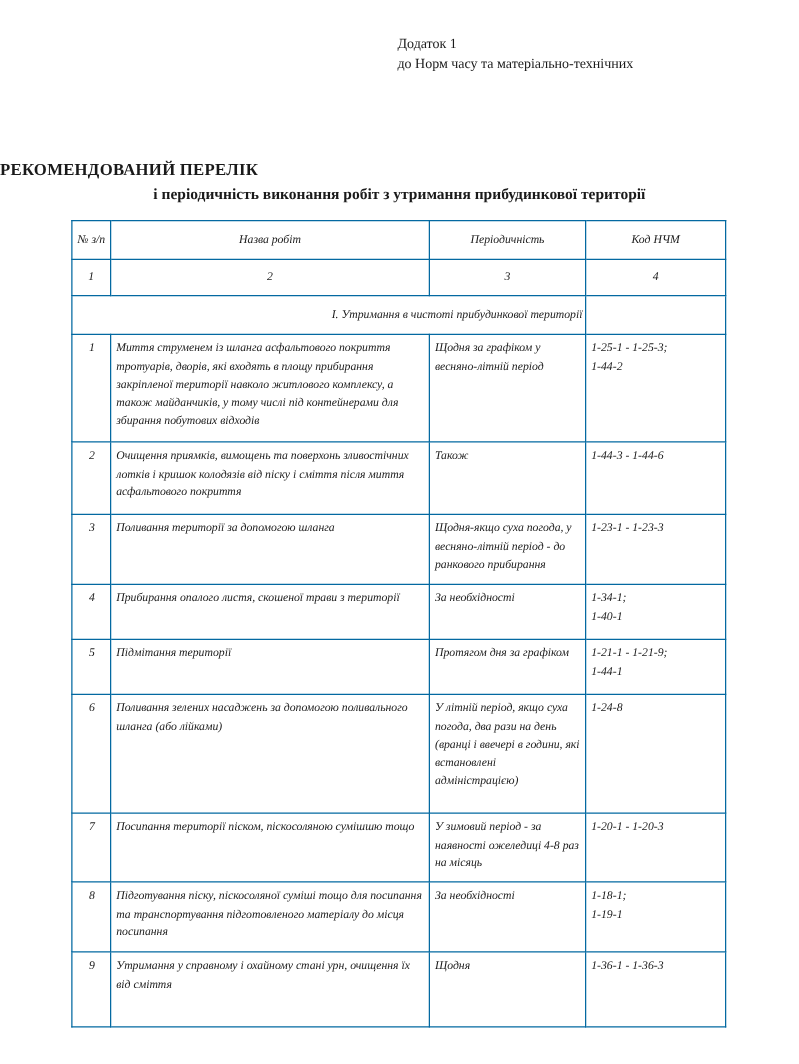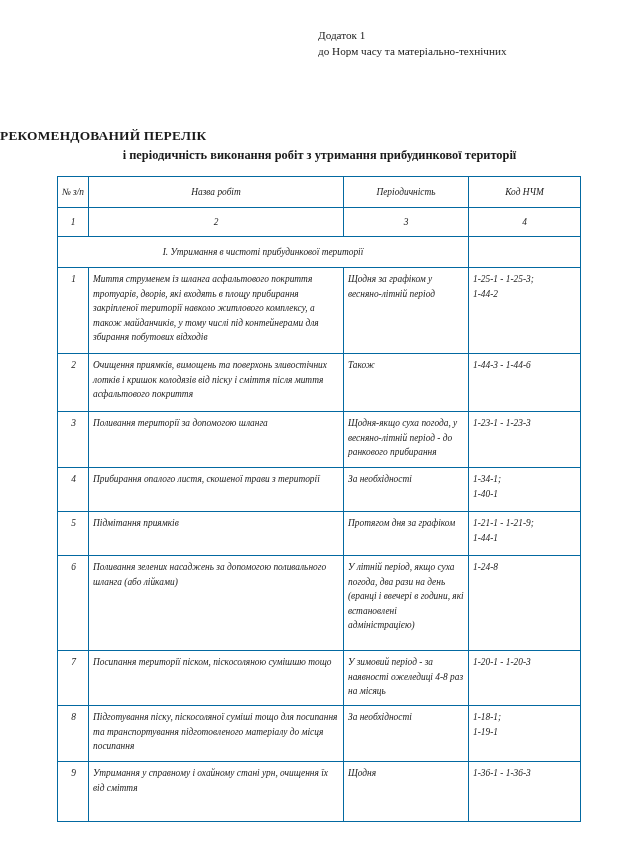--- a/index.html
+++ b/index.html
@@ -113,21 +113,21 @@
   tr.colnum td .pad {
     text-align: center;
     padding: 0;
   }
 
   tr.section td {
     height: 30px;
     vertical-align: middle;
   }
   tr.section td.sec .pad {
-    text-align: center;
+    text-align: right;
     padding: 0 2px;
   }
 
   .row-body .pad { padding-top: 4px; }
 </style>
 </head>
 <body>
 
 <div class="page">
 
@@ -240,21 +240,21 @@
             <td class="code">
               <div class="pad" style="white-space: pre-line;">1-34-1;
 1-40-1</div>
             </td>
           </tr>
           <tr class="row-body" style="height: 44px;">
             <td class="num">
               <div class="pad">5</div>
             </td>
             <td>
-              <div class="pad">Підмітання приямків</div>
+              <div class="pad">Підмітання території</div>
             </td>
             <td>
               <div class="pad">Протягом дня за графіком</div>
             </td>
             <td class="code">
               <div class="pad" style="white-space: pre-line;">1-21-1 - 1-21-9;
 1-44-1</div>
             </td>
           </tr>
           <tr class="row-body" style="height: 95px;">

